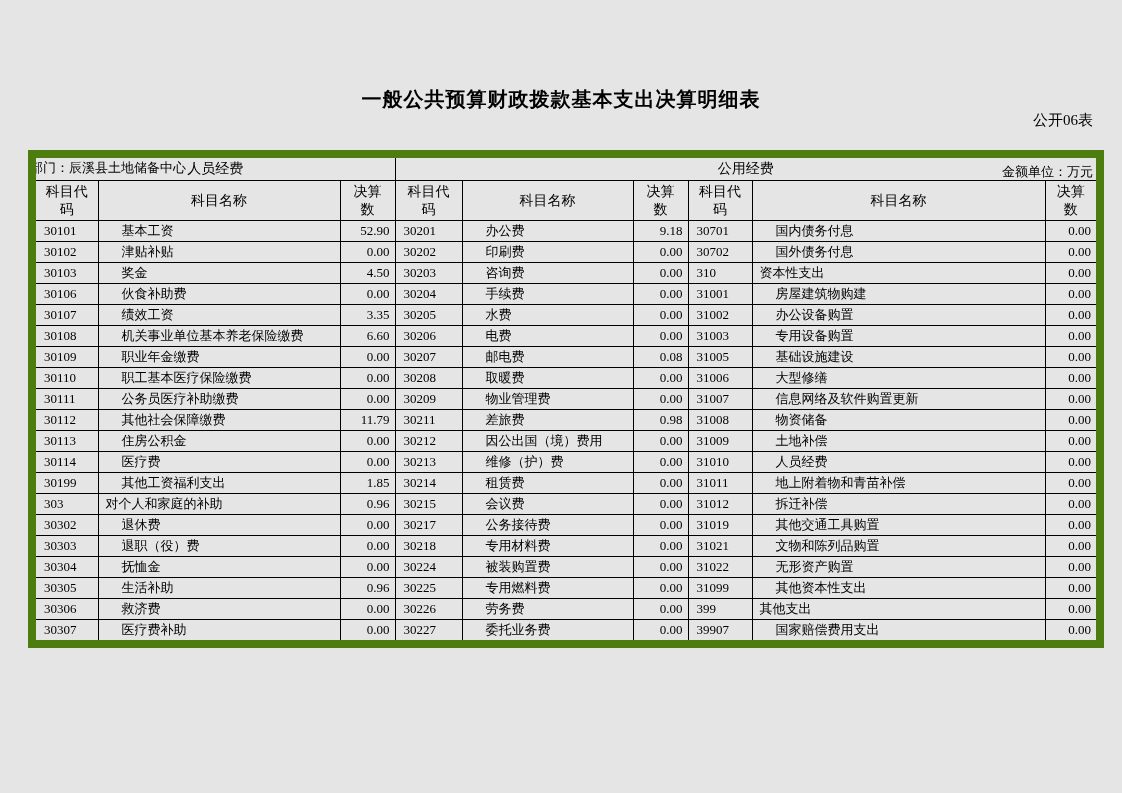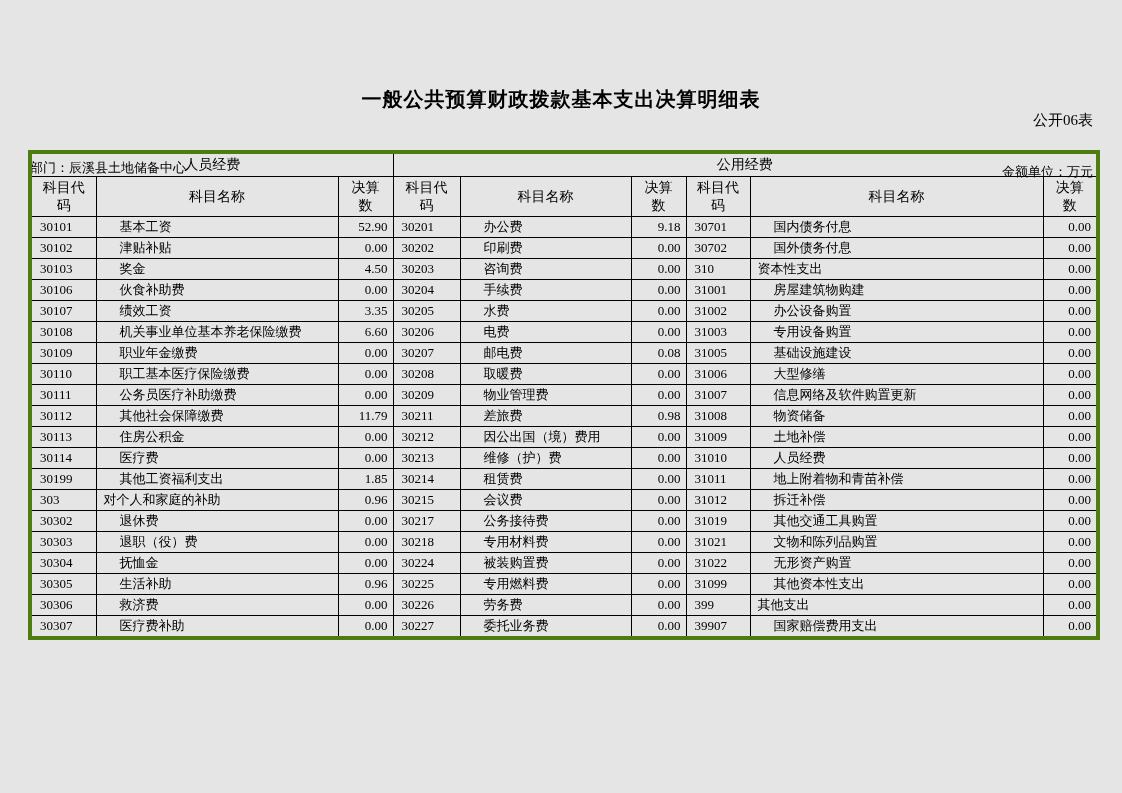--- a/index.html
+++ b/index.html
@@ -18,21 +18,21 @@
   }
   .dept {
     position:absolute; top:131px; left:30px; font-size:13px;margin-top:28px;
   }
   .unit {
     position:absolute; top:131px; right:29px; font-size:13px;margin-top:32px;
   }
   table.budget {
     position:absolute; top:150px; left:28px; width:1068px;
     border-collapse:collapse; table-layout:fixed;
-    border:4px solid #4d7c0f;
+    border:8px solid #4d7c0f;
   }
   .budget th, .budget td {
     border:1px solid #000;
     font-weight:normal;
     overflow:hidden;
     white-space:nowrap;
     padding:0;
   }
   .budget thead tr.group-row th { height:22px; font-size:14px; text-align:center; }
   .budget thead tr.colhead-row th {

